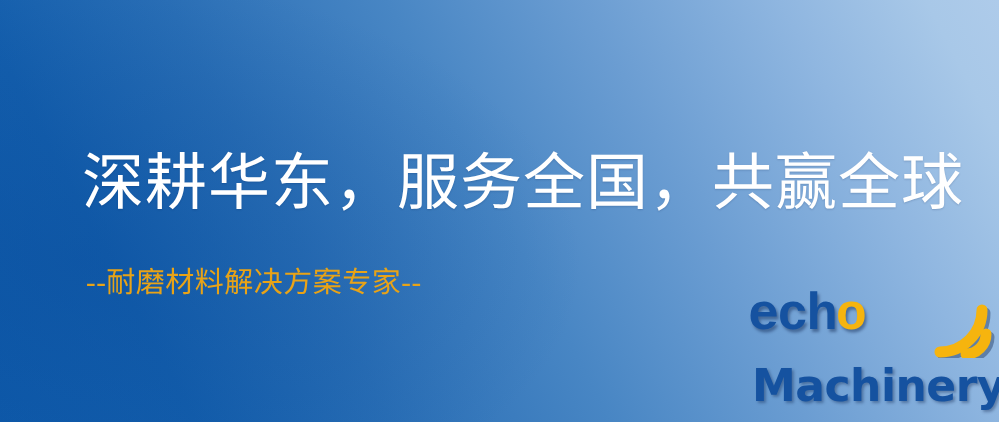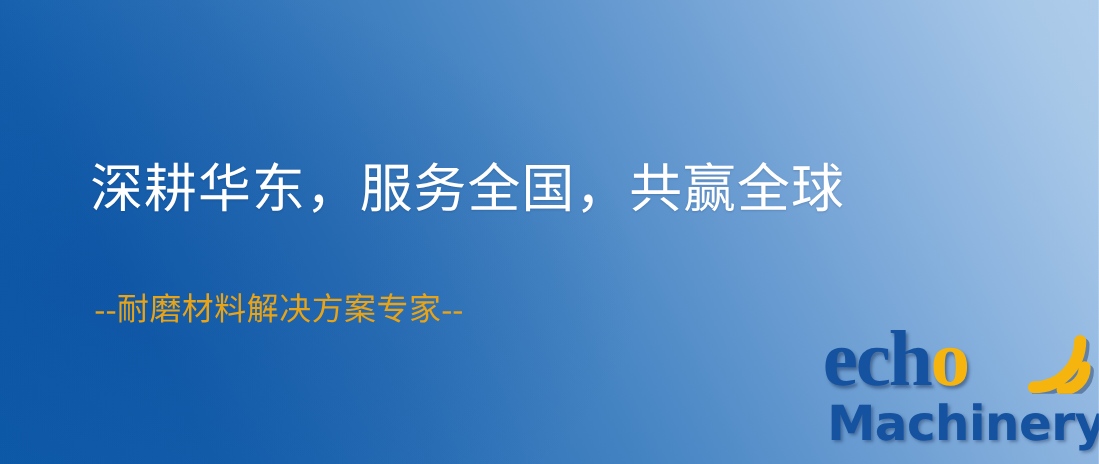--- a/index.html
+++ b/index.html
@@ -37,22 +37,22 @@
                 rgba(5,70,150,0.14) 45%,
                 rgba(5,70,150,0.0) 72%);
     pointer-events: none;
   }
 
   .headline {
     position: absolute;
     left: 82px;
     top: 152px;
     color: #ffffff;
-    font-family: Liberation Mono, monospace;
-    font-size: 48px;
+    font-family: Liberation Serif, serif;
+    font-size: 62px;
     line-height: 1;
     letter-spacing: 1px;
     white-space: nowrap;
     text-shadow: 0 1px 2px rgba(0,30,70,0.18);
   }
 
   .subtitle {
     position: absolute;
     left: 86px;
     top: 268px;
@@ -69,23 +69,23 @@
     position: absolute;
     left: 742px;
     top: 296px;
     width: 257px;
     height: 126px;
   }
   .logo-wordmark {
     position: absolute;
     left: 6px;
     top: -6px;
-    font-family: Liberation Serif, serif;
+    font-family: Liberation Mono, monospace;
     font-weight: bold;
-    font-size: 72px;
+    font-size: 52px;
     line-height: 1;
     color: #1552a0;
     letter-spacing: -2px;
     text-shadow: 2px 3px 3px rgba(0,20,60,0.40);
   }
   .logo-wordmark .o-gold {
     color: #f6b40e;
     text-shadow: 2px 3px 3px rgba(0,20,60,0.40);
   }
   .logo-sub {

